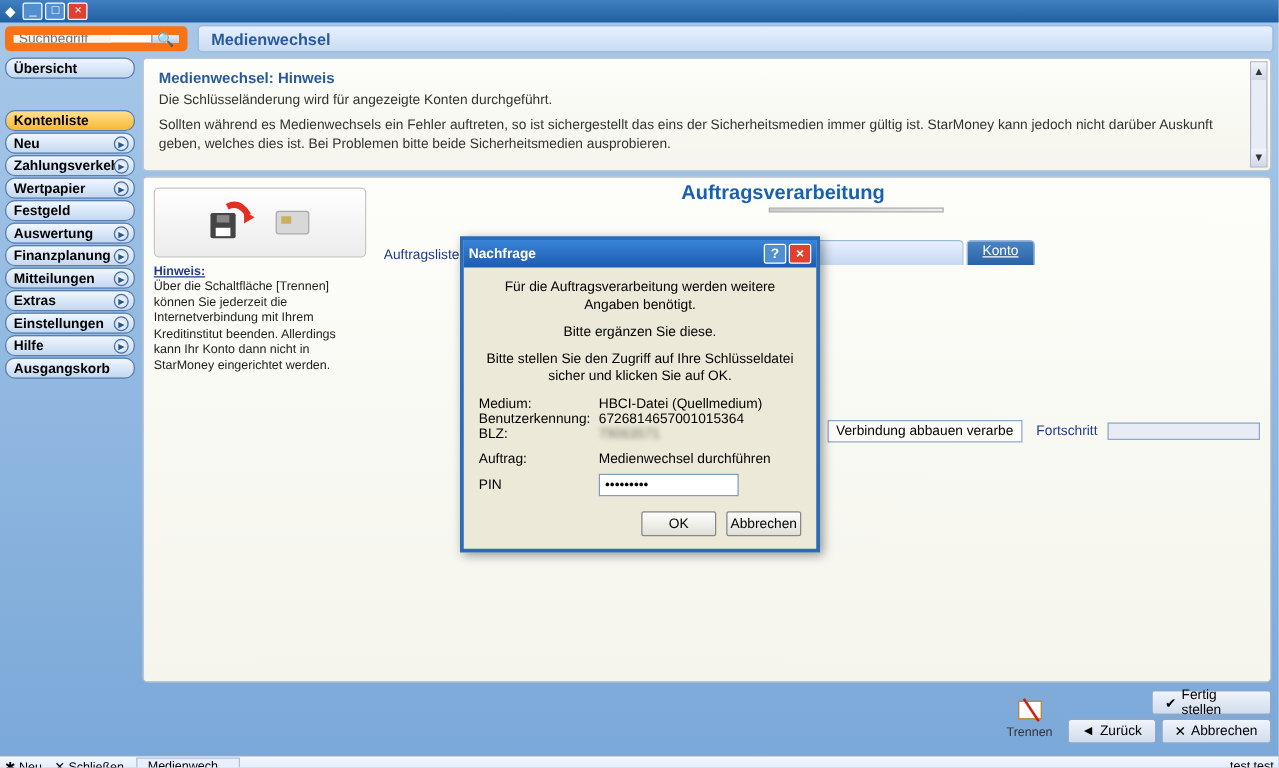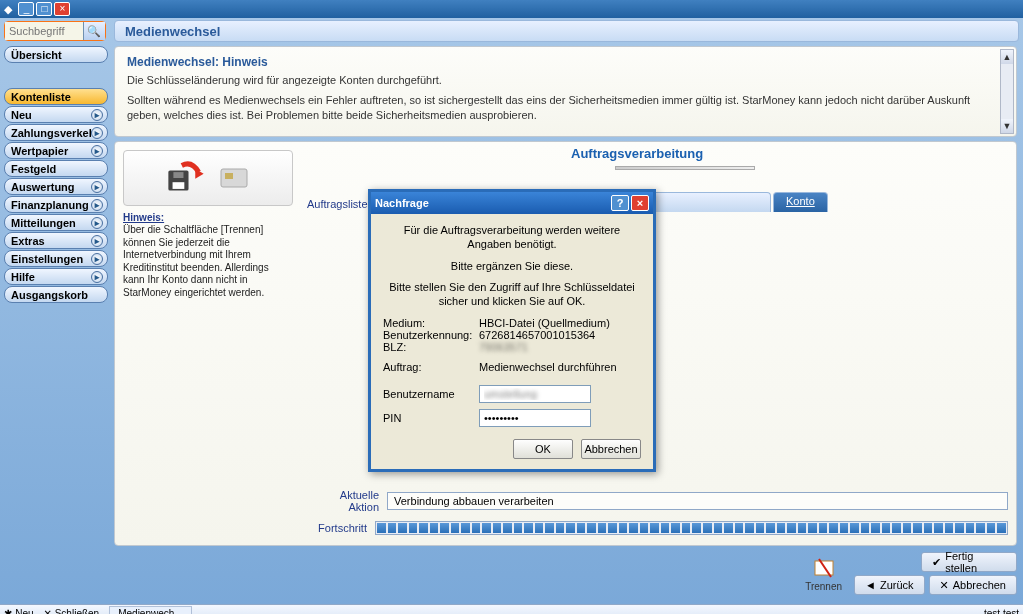--- a/index.html
+++ b/index.html
@@ -5,21 +5,21 @@
 * { box-sizing: border-box; margin: 0; padding: 0; font-family: Tahoma, Arial, sans-serif; }
 body { width: 1023px; height: 614px; background: linear-gradient(180deg, #a8c8e8 0%, #7aa8d8 100%); overflow: hidden; font-size: 11px; }
 
 .titlebar { height: 18px; background: linear-gradient(180deg, #4080c0 0%, #2060a0 100%); color: #fff; display: flex; align-items: center; padding: 0 4px; font-size: 11px; }
 .titlebar .title { flex: 1; font-weight: bold; }
 .titlebar .winbtn { width: 16px; height: 14px; margin-left: 2px; text-align: center; line-height: 12px; font-size: 10px; border: 1px solid #fff; border-radius: 2px; cursor: pointer; }
 .titlebar .close { background: #e04030; }
 .titlebar .minmax { background: #5090d0; }
 
 .topbar { height: 26px; display: flex; align-items: center; padding: 2px 4px; }
-.searchbox { display: flex; border: 1px solid #f97316; border-radius: 4px; background: #fff; height: 20px; }
+.searchbox { display: flex; border: 7px solid #f97316; border-radius: 4px; background: #fff; height: 20px; gap: 32px; }
 .searchbox input { border: none; outline: none; width: 78px; padding: 0 4px; font-size: 11px; background: #f5f5e8; }
 .searchbox .sbtn { width: 22px; background: linear-gradient(180deg,#e8f0ff,#b8d0f0); border-left: 1px solid #7090b0; display: flex; align-items: center; justify-content: center; cursor: pointer; }
 
 .panel-title { flex: 1; margin-left: 8px; height: 22px; background: linear-gradient(180deg,#e8f0ff,#c8dcf4); border: 1px solid #9ab8dc; border-radius: 4px; display: flex; align-items: center; padding: 0 10px; color: #2a5a9a; font-weight: bold; font-size: 13px; }
 
 .mainrow { display: flex; height: 504px; }
 .sidebar { width: 112px; padding: 2px 4px; display: flex; flex-direction: column; gap: 1px; }
 .navbtn { height: 17px; border: 1px solid #5a80b0; border-radius: 8px; background: linear-gradient(180deg,#f0f6ff,#c4d8f0); display: flex; align-items: center; padding: 0 6px; font-size: 11px; color: #000; cursor: pointer; position: relative; font-weight: bold; }
 .navbtn.active { background: linear-gradient(180deg,#ffe090,#f8b830); margin-top: 24px; }
 .navbtn .chev { position: absolute; right: 4px; width: 12px; height: 12px; border: 1px solid #4a70a0; border-radius: 50%; background: radial-gradient(circle,#fff,#c0d4ec); display: flex; align-items: center; justify-content: center; font-size: 9px; color: #24588a; }
@@ -30,23 +30,23 @@
 .infobox p { font-size: 11px; line-height: 1.3; margin-bottom: 6px; }
 .scrollv { position: absolute; right: 6px; top: 2px; bottom: 4px; width: 14px; background: #e8ecf4; border: 1px solid #b0b8c8; display: flex; flex-direction: column; }
 .scrollv .arr { height: 14px; background: linear-gradient(180deg,#f0f4fc,#d0d8e8); text-align: center; font-size: 9px; line-height: 14px; cursor: pointer; }
 
 .workarea { flex: 1; background: linear-gradient(180deg,#fdfdfa,#f5f5ed); border: 1px solid #c0c8d0; border-radius: 4px; padding: 8px; display: flex; position: relative; }
 .iconcard { width: 170px; height: 56px; background: linear-gradient(180deg,#fff,#ececec); border: 1px solid #c8c8c8; border-radius: 4px; display: flex; align-items: center; justify-content: center; gap: 10px; margin-bottom: 6px; }
 .disk-icon { width: 42px; height: 42px; display: inline-block; }
 .hinweis { font-size: 10px; color: #222; line-height: 1.25; width: 170px; }
 .hinweis b { color: #223a8a; text-decoration: underline; }
 
-.centercol { margin-left: 14px; flex: 1; display: flex; flex-direction: column; }
+.centercol { margin-left: 14px; flex: 1; display: flex; flex-direction: row; }
 .lbl-auftrag { font-size: 11px; color: #223a8a; margin-top: 48px; }
-.jobheader { position: absolute; top: 4px; left: 456px; color: #1a60b0; font-weight: bold; font-size: 13px; }
+.jobheader { position: absolute; top: 4px; left: 430px; color: #1a60b0; font-weight: bold; font-size: 16px; }
 .tabbar { position: absolute; top: 50px; left: 376px; right: 20px; height: 20px; display: flex; }
 .tab { border: 1px solid #9ab8dc; border-bottom: none; border-radius: 4px 4px 0 0; padding: 2px 12px; font-size: 11px; background: linear-gradient(180deg,#e8f0ff,#c4d8f0); margin-right: 2px; }
 .tab.active { background: linear-gradient(180deg,#4a84c4,#2a64a4); color: #fff; text-decoration: underline; }
 
 .progressrow { display: flex; align-items: center; margin: 6px 0 2px; gap: 8px; }
 .progressrow .plabel { width: 60px; text-align: right; font-size: 11px; color: #223a8a; }
 .pbar { flex: 1; height: 14px; border: 1px solid #90a8c8; background: #e8ecf4; display: flex; }
 .pbar .seg { flex: 1; margin: 1px; background: linear-gradient(180deg,#5a98d8,#2a70b8); }
 .aktion-input { flex: 1; height: 18px; border: 1px solid #90a8c8; background: #fdfdfa; padding: 2px 6px; font-size: 11px; }
 
@@ -289,24 +289,20 @@
         <div>6726814657001015364</div>
       </div>
     <div class="dlg-kv">
         <div class="k">BLZ:</div>
         <div class="blur">79063571</div>
       </div>
     <div class="dlg-kv" style="margin-top:8px">
         <div class="k">Auftrag:</div>
         <div>Medienwechsel durchführen</div>
       </div>
-    <div class="dlg-field" style="margin-top:12px">
-      <div class="flabel">Benutzername</div>
-      <input class="blur" value="umstellung" style="">
-    </div>
     <div class="dlg-field">
       <div class="flabel">PIN</div>
       <input value="•••••••••" style="">
     </div>
     <div class="dlg-buttons">
       <button>OK</button>
       <button>Abbrechen</button>
     </div>
   </div>
 </div>

